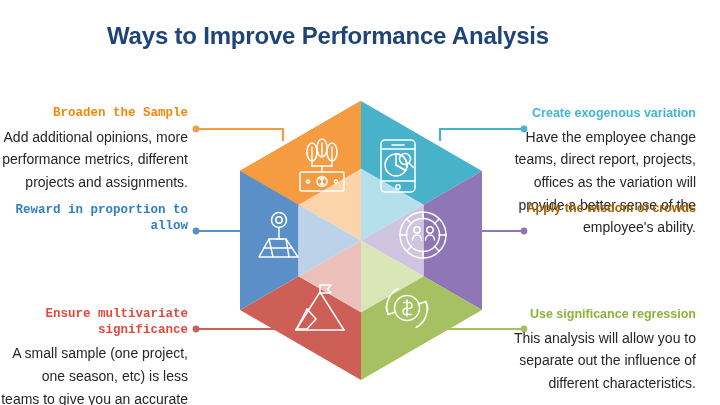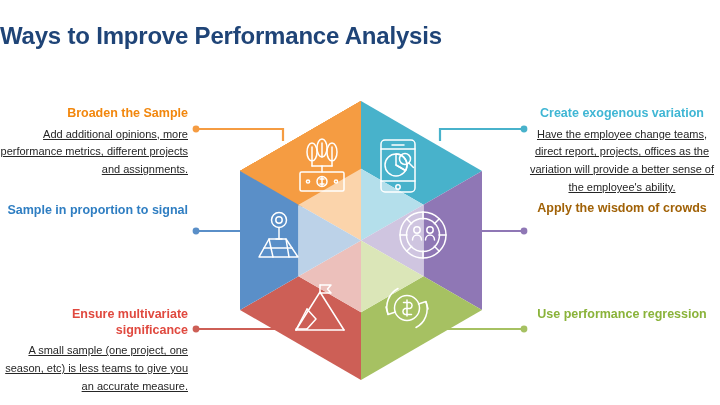--- a/index.html
+++ b/index.html
@@ -2,32 +2,32 @@
 <html><head>
 <meta charset="utf-8">
 <style>
   html,body{margin:0;padding:0;}
   body{
     width:720px;height:405px;background:#ffffff;
     font-family:"Liberation Sans", sans-serif;
     overflow:hidden;position:relative;
   }
   #page-title{
-    position:absolute;top:22px;left:0;width:656px;text-align:left;
+    position:absolute;top:22px;left:0;width:656px;text-align:center;
     font-size:24px;font-weight:bold;color:#1f4477;letter-spacing:-0.2px;
   }
   .hex-wrap{position:absolute;left:236px;top:98px;width:250px;height:285px;}
   .conn-layer{position:absolute;left:0;top:0;width:720px;height:405px;pointer-events:none;}
   .block{position:absolute;width:200px;}
   .block .hd{font-size:12.5px;font-weight:bold;line-height:1.25;margin-bottom:4px;}
-  .block .bd{font-size:11px;color:#262626;line-height:1.62;text-decoration:underline;}
+  .block .bd{font-size:14px;color:#262626;line-height:1.62;}
   .left{left:0;text-align:right;}
-  .left .hd{padding-right:12px;}
+  .left .hd{padding-right:12px;font-family:Liberation Mono, monospace;}
   .left .bd{padding-right:12px;}
-  .right{left:516px;text-align:center;}
+  .right{left:496px;text-align:right;}
   .right .hd{padding-left:12px;}
   .right .bd{padding-left:12px;}
   #b-broaden{top:106px;}
   #b-reward{top:203px;}
   #b-ensure{top:307px;}
   #b-create{top:106px;}
   #b-apply{top:201px;}
   #b-use{top:307px;}
 </style>
 </head>
@@ -175,29 +175,30 @@
       </g>
     </g>
   </svg>
 </div>
 
 <div class="block left" id="b-broaden">
   <div class="hd" style="color:#f2870d">Broaden the Sample</div>
   <div class="bd">Add additional opinions, more performance metrics, different projects and assignments.</div>
 </div>
 <div class="block left" id="b-reward">
-  <div class="hd" style="color:#2f7ec2">Sample in proportion to signal</div>
+  <div class="hd" style="color:#2f7ec2">Reward in proportion to allow</div>
 </div>
 <div class="block left" id="b-ensure">
   <div class="hd" style="color:#e0493f">Ensure multivariate significance</div>
   <div class="bd">A small sample (one project, one season, etc) is less teams to give you an accurate measure.</div>
 </div>
 
 <div class="block right" id="b-create">
   <div class="hd" style="color:#3fb6d4">Create exogenous variation</div>
   <div class="bd">Have the employee change teams, direct report, projects, offices as the variation will provide a better sense of the employee's ability.</div>
 </div>
 <div class="block right" id="b-apply">
   <div class="hd" style="color:#a16207">Apply the wisdom of crowds</div>
 </div>
 <div class="block right" id="b-use">
-  <div class="hd" style="color:#8ab33a">Use performance regression</div>
+  <div class="hd" style="color:#8ab33a">Use significance regression</div>
+  <div class="bd">This analysis will allow you to separate out the influence of different characteristics.</div>
 </div>
 
 </body></html>

